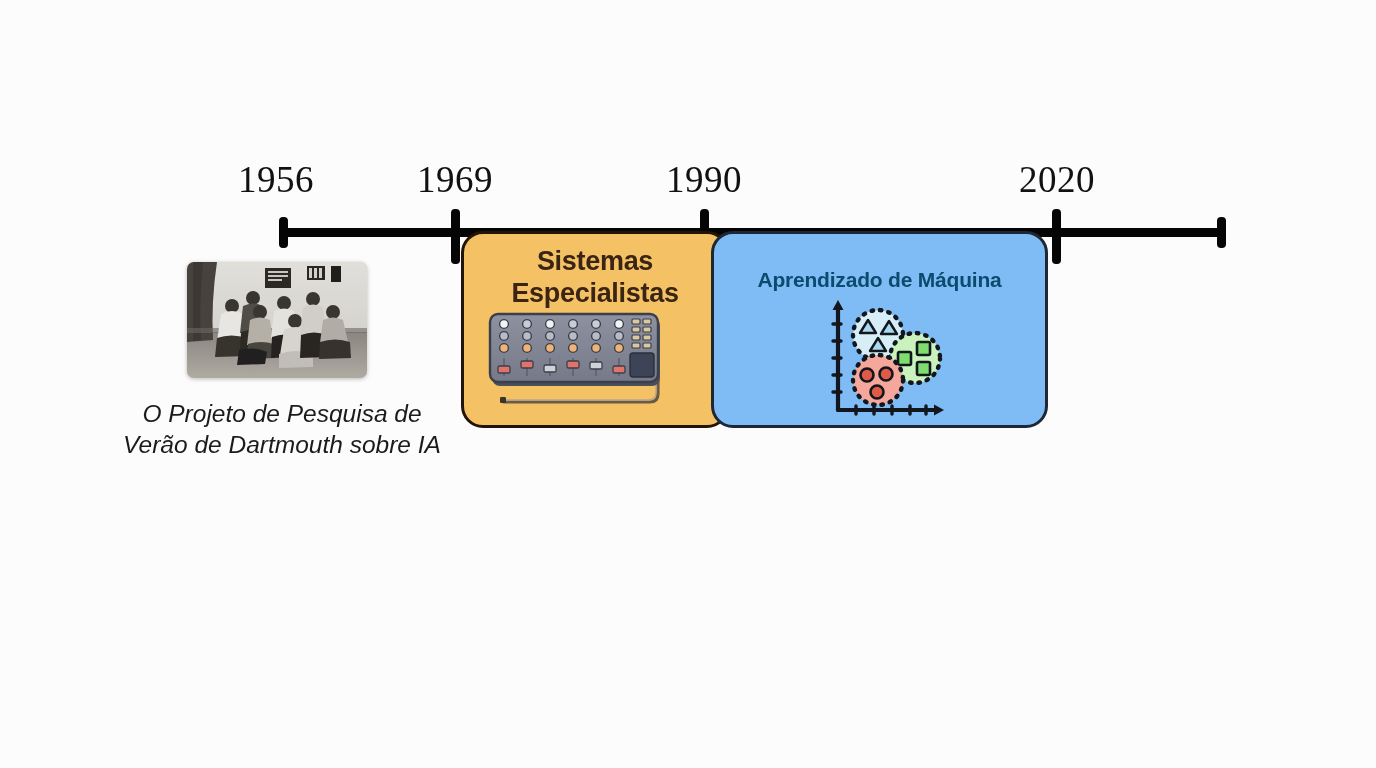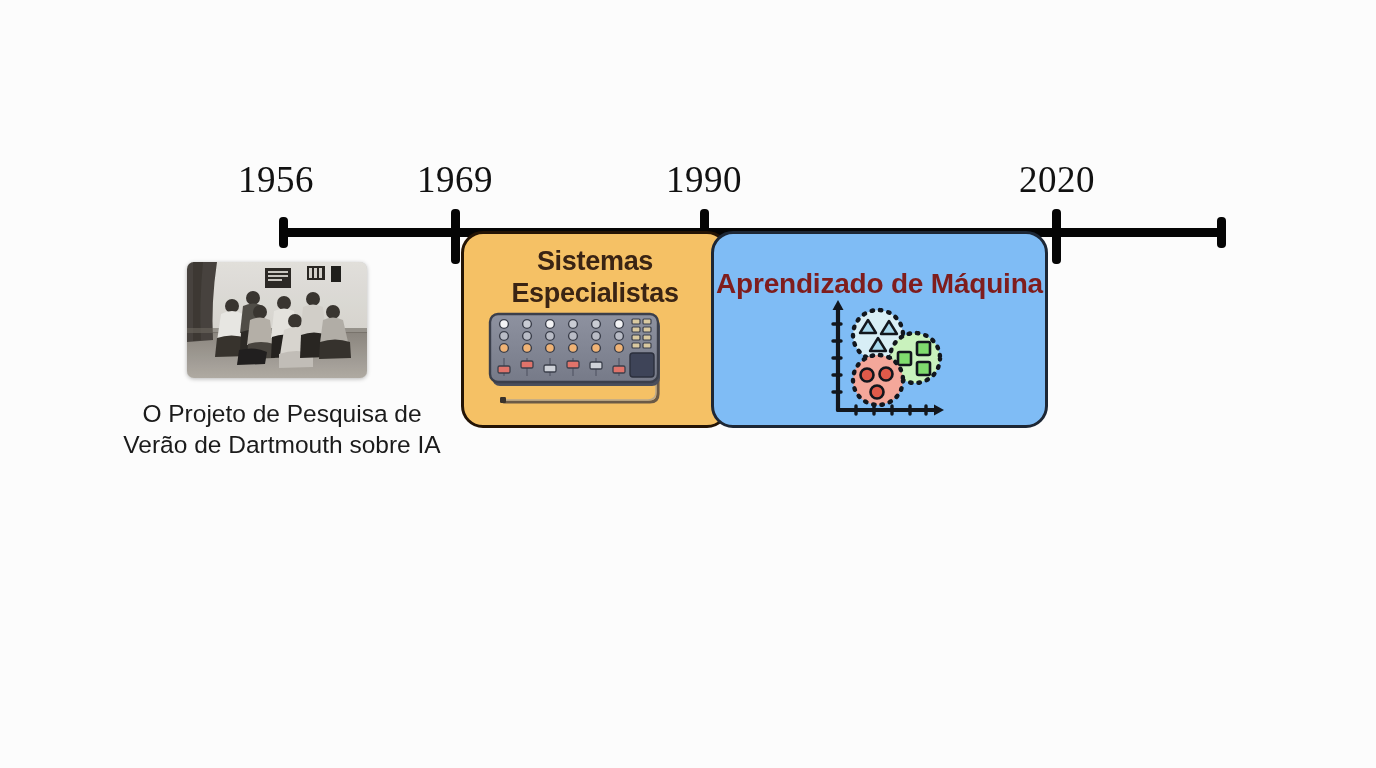--- a/index.html
+++ b/index.html
@@ -66,20 +66,21 @@
   .photo-caption {
     position: absolute;
     left: 112px;
     top: 398px;
     width: 340px;
     text-align: center;
     font-size: 24.5px;
     line-height: 31px;
     color: #1b1b1b;
     font-family: "Liberation Sans", sans-serif;
+    font-style: italic;
   }
 
   
   .card {
     position: absolute;
     border-radius: 22px;
     box-sizing: border-box;
   }
   .card-title {
     position: absolute;
@@ -109,22 +110,22 @@
   #card-ml {
     left: 711px;
     top: 231px;
     width: 337px;
     height: 197px;
     background: #7fbcf5;
     border: 3px solid #1d2735;
   }
   #card-ml .card-title {
     top: 34px;
-    font-size: 28px;
-    color: #7f1d1d;
+    font-size: 21px;
+    color: #0c4a6e;
     letter-spacing: -0.2px;
   }
 
   .art {
     position: absolute;
   }
   #mixer-art { left: 16px; top: 72px; }
   #scatter-art { left: 112px; top: 58px; }
 </style>
 </head>

